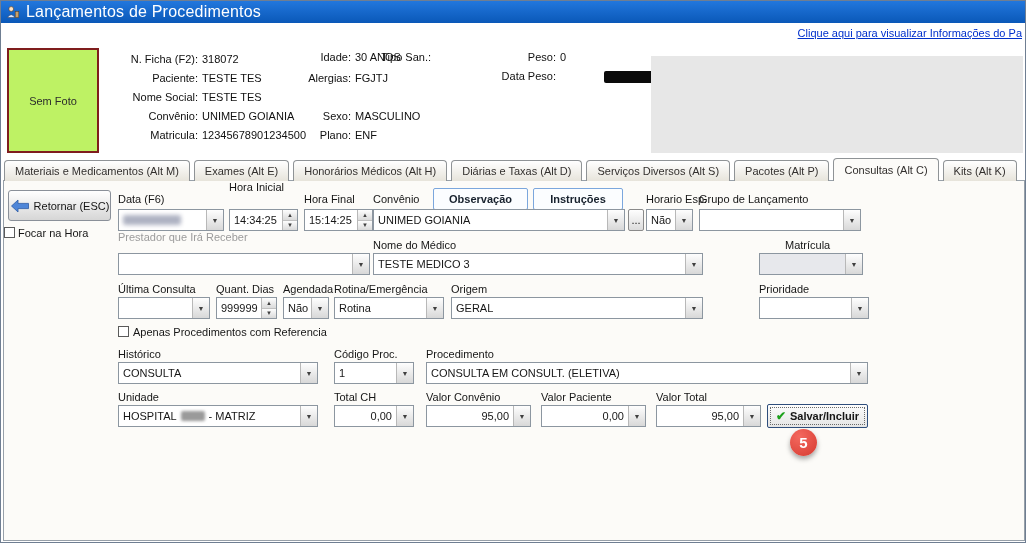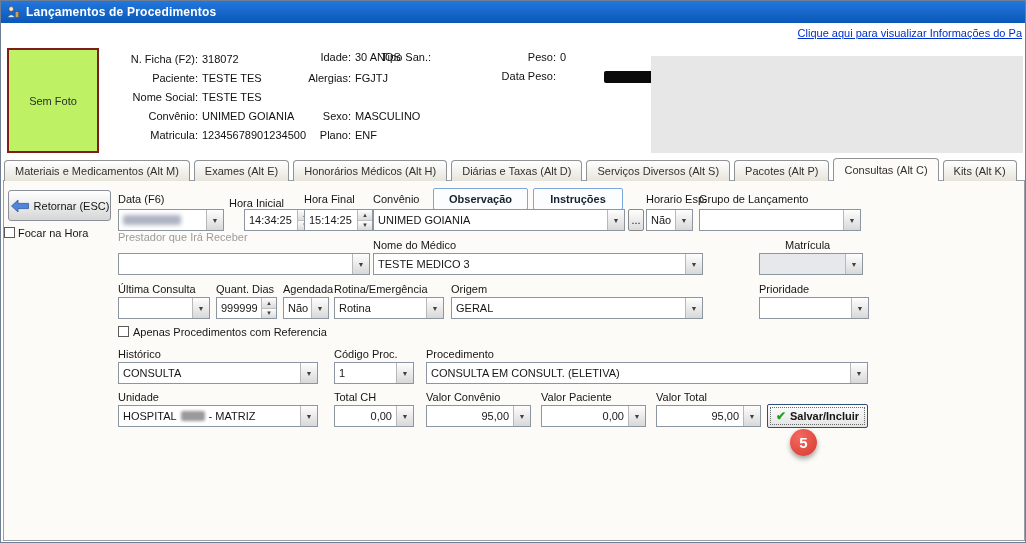--- a/index.html
+++ b/index.html
@@ -1,21 +1,21 @@
 <!DOCTYPE html>
 <html><head>
 <meta charset="utf-8">
 <style>
   *{margin:0;padding:0;box-sizing:border-box;font-family:"Liberation Sans",sans-serif;}
   html,body{background:#9aa3ad;}
   #app{position:relative;width:1026px;height:543px;background:#ffffff;border:1px solid #6f7e92;overflow:hidden;font-size:11px;color:#161616;}
 
   
   .titlebar{position:absolute;left:0;top:0;width:100%;height:22px;background:linear-gradient(#2277dd,#0a58b8);color:#fff;display:flex;align-items:center;gap:6px;padding-left:5px;}
-  .titlebar .ttl{font-size:12px;font-weight:bold;letter-spacing:.2px;}
+  .titlebar .ttl{font-size:16px;font-weight:normal;letter-spacing:.2px;}
 
   
   .toplink{position:absolute;top:26px;right:3px;color:#0030cc;text-decoration:underline;white-space:nowrap;cursor:pointer;}
 
   
   .photo{position:absolute;left:6px;top:47px;width:92px;height:105px;border:2px solid #7f1d1d;background:#bef264;display:flex;align-items:center;justify-content:center;color:#2c2c2c;}
   .prow{position:absolute;display:flex;gap:4px;white-space:nowrap;}
   .pl{display:inline-block;text-align:right;color:#101010;}
   .pv{color:#101010;}
   .gray-panel{position:absolute;left:650px;top:55px;width:372px;height:97px;background:#e7e7e7;}
@@ -145,40 +145,40 @@
   <div class="pushbtn retornar" style="left:7px;top:189px;width:103px;height:31px;">
     <svg width="20" height="14" viewBox="0 0 20 14">
       <path d="M8 1 L1.5 7 L8 13 L8 9.6 L18.5 9.6 L18.5 4.4 L8 4.4 Z" fill="#4f86d8" stroke="#2c5ba6" stroke-width="0.8"></path>
     </svg>
     <span>Retornar (ESC)</span>
   </div>
   <div class="chk" style="left:3px;top:226px;"></div>
   <span class="chklbl" style="left:17px;top:226px;">Focar na Hora</span>
 
   <span class="lbl" style="left:117px;top:192px;">Data (F6)</span>
-  <span class="lbl" style="left:228px;top:196px;">Hora Inicial</span>
+  <span class="lbl" style="left:228px;top:180px;">Hora Inicial</span>
   <span class="lbl" style="left:303px;top:192px;">Hora Final</span>
   <span class="lbl" style="left:372px;top:192px;">Convênio</span>
   <span class="lbl" style="left:645px;top:192px;">Horario Esp.</span>
   <span class="lbl" style="left:698px;top:192px;">Grupo de Lançamento</span>
 
   <div class="pushbtn blue" style="left:432px;top:187px;width:95px;height:22px;">
     <span>Observação</span>
   </div>
   <div class="pushbtn blue" style="left:532px;top:187px;width:90px;height:22px;">
     <span>Instruções</span>
   </div>
 
   <div class="combo" style="left:117px;top:208px;width:106px;">
     <span class="val">
         <span class="blursmudge"></span>
       </span>
     <span class="drop">▼</span>
   </div>
-  <div class="combo" style="left:243px;top:208px;width:69px;">
+  <div class="combo" style="left:228px;top:208px;width:69px;">
     <span class="val">14:34:25</span>
     <span class="ud">
         <span class="u">▲</span>
         <span class="d">▼</span>
       </span>
   </div>
   <div class="combo" style="left:303px;top:208px;width:69px;">
     <span class="val">15:14:25</span>
     <span class="ud">
         <span class="u">▲</span>

